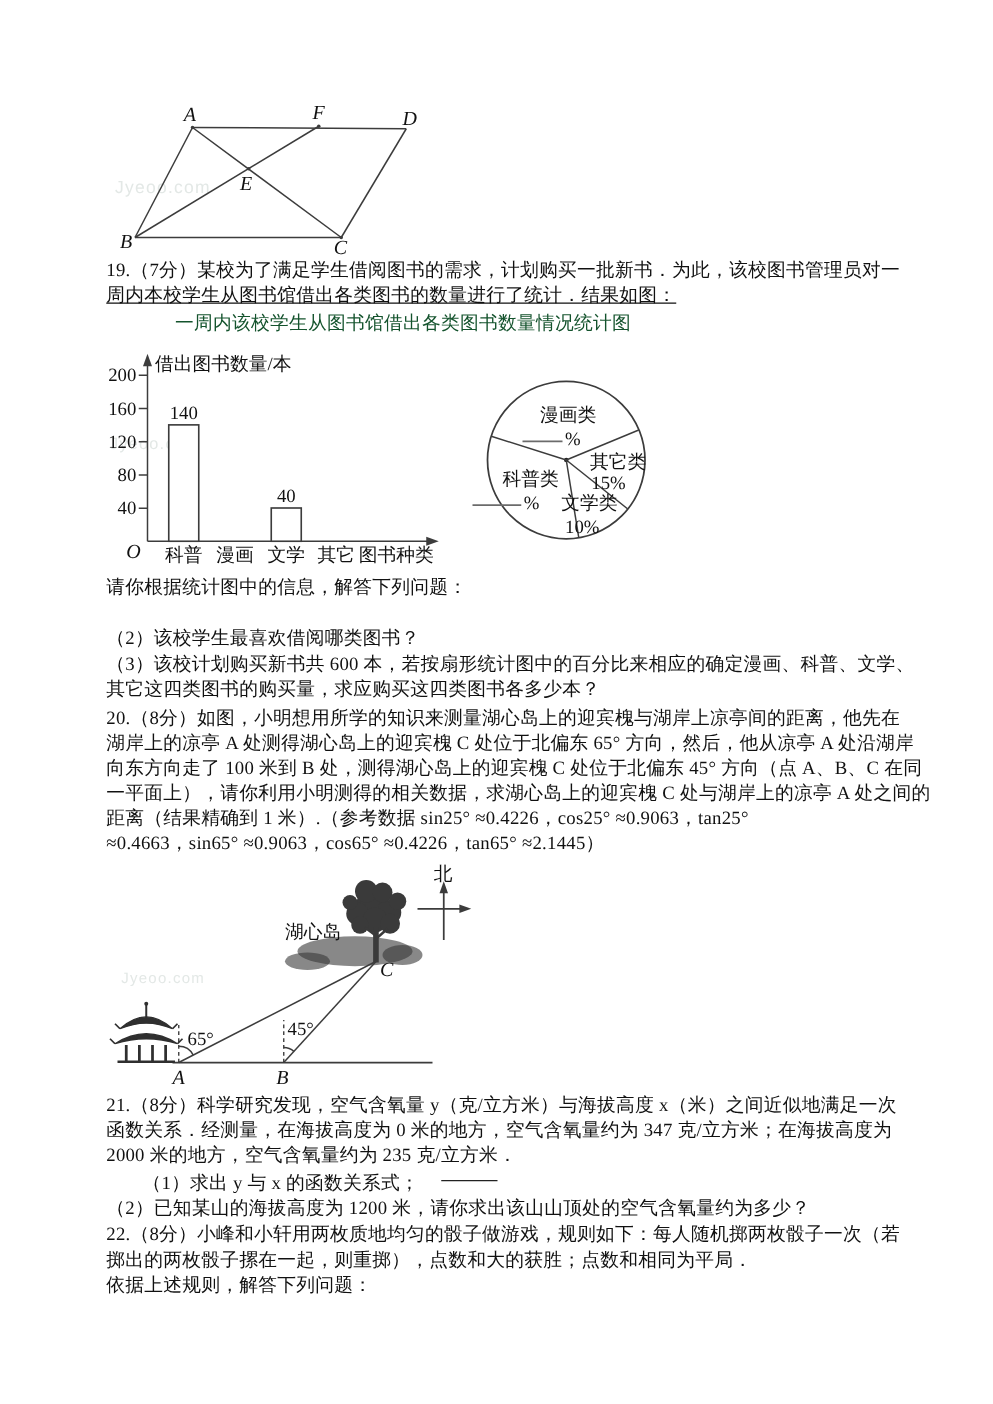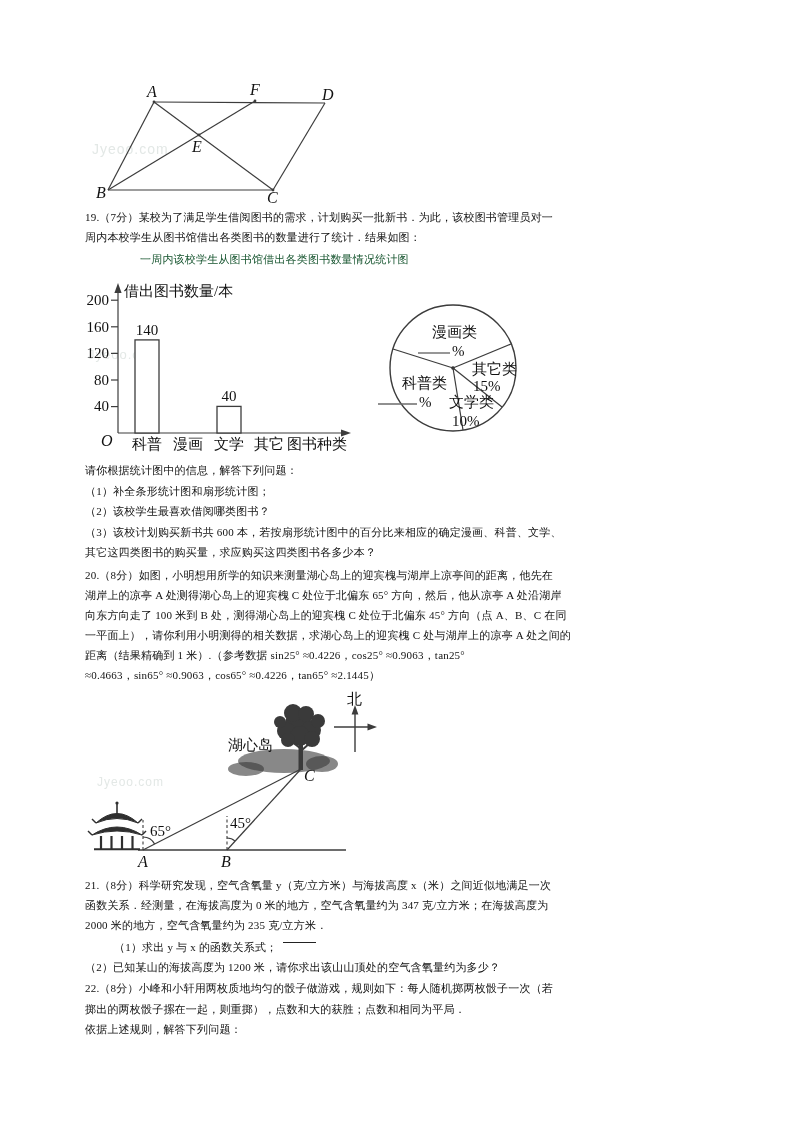--- a/index.html
+++ b/index.html
@@ -1,18 +1,18 @@
 <!DOCTYPE html>
 <html><head>
 <meta charset="utf-8">
 <style>
   html,body{margin:0;padding:0;background:#fff;}
   .page{position:relative;width:794px;height:1123px;background:#ffffff;overflow:hidden;
         font-family:"Liberation Serif","DejaVu Serif",serif;color:#111;}
-  .tl{position:absolute;left:85px;font-size:11px;line-height:19px;white-space:pre;letter-spacing:.2px;}
+  .tl{position:absolute;left:85px;font-size:15px;line-height:19px;white-space:pre;letter-spacing:.2px;}
   .title-line{color:#14532d;}
   .wm{position:absolute;color:#e3e8e6;font-size:14px;font-family:"Liberation Sans",sans-serif;
       letter-spacing:1px;user-select:none;}
   .ul{border-bottom:1px solid #222;padding-bottom:11px;}
   svg{position:absolute;left:0;top:0;}
   svg text{font-size:15px;fill:#111;font-family:"Liberation Serif","DejaVu Serif",serif;}
   .stroke{stroke:#3c3c3c;stroke-width:1.2;fill:none;}
   .thick{stroke:#3c3c3c;stroke-width:1.4;fill:none;}
   .ah{fill:#3c3c3c;stroke:none;}
   .bar{stroke:#3c3c3c;stroke-width:1.3;fill:#ffffff;}
@@ -24,25 +24,24 @@
 </head>
 <body>
 
 <div class="page">
 
   <div class="wm" style="left:92px;top:141px;">Jyeoo.com</div>
   <div class="wm" style="left:88px;top:347px;font-size:13px;">Jyeoo.com</div>
   <div class="wm" style="left:97px;top:775px;font-size:12px;">Jyeoo.com</div>
 
   <div class="tl" style="top:208px;">19.（7分）某校为了满足学生借阅图书的需求，计划购买一批新书．为此，该校图书管理员对一</div>
-  <div class="tl" style="top:228px;">周内本校学生从图书馆借出各类图书的数量进行了统计．结果如图：</div>
+  <div class="tl" style="top:228px;text-decoration:underline;">周内本校学生从图书馆借出各类图书的数量进行了统计．结果如图：</div>
   <div class="tl title-line" style="top:250px;left:140px;">一周内该校学生从图书馆借出各类图书数量情况统计图</div>
 
   <div class="tl" style="top:461px;">请你根据统计图中的信息，解答下列问题：</div>
-  <div class="tl" style="top:482px;">（1）补全条形统计图和扇形统计图；</div>
   <div class="tl" style="top:502px;">（2）该校学生最喜欢借阅哪类图书？</div>
   <div class="tl" style="top:523px;">（3）该校计划购买新书共 600 本，若按扇形统计图中的百分比来相应的确定漫画、科普、文学、</div>
   <div class="tl" style="top:543px;">其它这四类图书的购买量，求应购买这四类图书各多少本？</div>
 
   <div class="tl" style="top:566px;">20.（8分）如图，小明想用所学的知识来测量湖心岛上的迎宾槐与湖岸上凉亭间的距离，他先在</div>
   <div class="tl" style="top:586px;">湖岸上的凉亭 A 处测得湖心岛上的迎宾槐 C 处位于北偏东 65° 方向，然后，他从凉亭 A 处沿湖岸</div>
   <div class="tl" style="top:606px;">向东方向走了 100 米到 B 处，测得湖心岛上的迎宾槐 C 处位于北偏东 45° 方向（点 A、B、C 在同</div>
   <div class="tl" style="top:626px;">一平面上），请你利用小明测得的相关数据，求湖心岛上的迎宾槐 C 处与湖岸上的凉亭 A 处之间的</div>
   <div class="tl" style="top:646px;text-align:center;">距离（结果精确到 1 米）.（参考数据 sin25° ≈0.4226，cos25° ≈0.9063，tan25°</div>
   <div class="tl" style="top:666px;">≈0.4663，sin65° ≈0.9063，cos65° ≈0.4226，tan65° ≈2.1445）</div>

